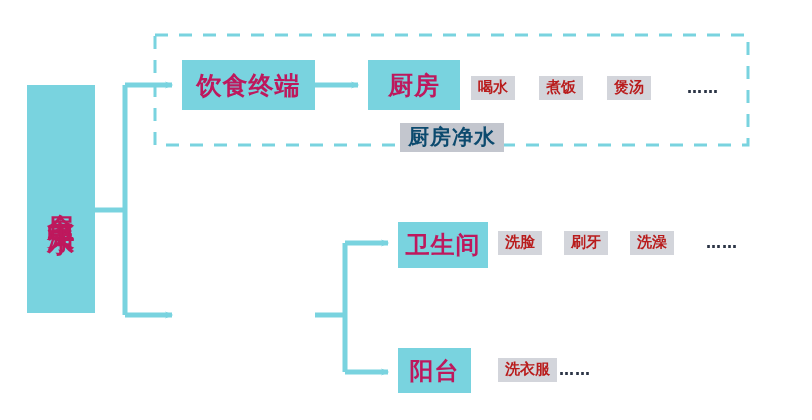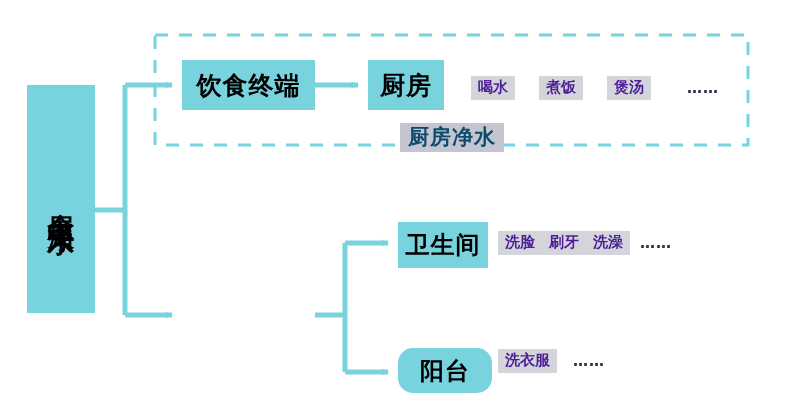--- a/index.html
+++ b/index.html
@@ -18,21 +18,21 @@
   #wires {
     position: absolute;
     left: 0; top: 0;
     width: 812px;
     height: 420px;
     pointer-events: none;
   }
   .node {
     position: absolute;
     background: #79D3DF;
-    color: #000000;
+    color: #be185d;
     display: flex;
     align-items: center;
     justify-content: center;
     font-weight: bold;
     letter-spacing: 1px;
     box-sizing: border-box;
   }
   .node-root {
     left: 27px;
     top: 85px;
@@ -48,73 +48,72 @@
   .node-diet {
     left: 182px;
     top: 60px;
     width: 133px;
     height: 50px;
     font-size: 25px;
   }
   .node-kitchen {
     left: 368px;
     top: 60px;
-    width: 76px;
+    width: 92px;
     height: 50px;
     font-size: 25px;
   }
   .node-bath-term {
     left: 182px;
     top: 290px;
     width: 133px;
     height: 50px;
     font-size: 25px;
   }
   .node-bathroom {
     left: 398px;
     top: 222px;
     width: 90px;
     height: 46px;
     font-size: 24px;
   }
   .node-balcony {
     left: 398px;
     top: 348px;
-    width: 94px;
+    width: 73px;
     height: 45px;
     font-size: 24px;
-    border-radius: 15px;
   }
   .tag-row {
     position: absolute;
     display: flex;
     align-items: center;
   }
   .tag {
     background: #D3D5DB;
-    color: #4c1d95;
+    color: #b91c1c;
     font-size: 15px;
     font-weight: bold;
     padding: 4px 7px 5px 7px;
     line-height: 1;
     white-space: nowrap;
   }
   .dots {
     color: #2b3445;
     font-size: 15px;
     font-weight: bold;
     letter-spacing: 1px;
     white-space: nowrap;
     line-height: 1;
   }
   .tags-kitchen { left: 471px; top: 76px; gap: 24px; }
   .tags-kitchen .dots { margin-left: 12px; }
-  .tags-bathroom { left: 498px; top: 231px; }
+  .tags-bathroom { left: 498px; top: 231px; gap: 22px; }
   .tags-bathroom .dots { margin-left: 10px; }
-  .tags-balcony { left: 498px; top: 349px; gap: 14px; }
+  .tags-balcony { left: 498px; top: 358px; }
   .tags-balcony .dots { margin-left: 2px; }
   .badge-purify {
     position: absolute;
     left: 400px;
     top: 123px;
     background: #C3C6CE;
     color: #0c4a6e;
     font-size: 21px;
     font-weight: bold;
     letter-spacing: 1px;

